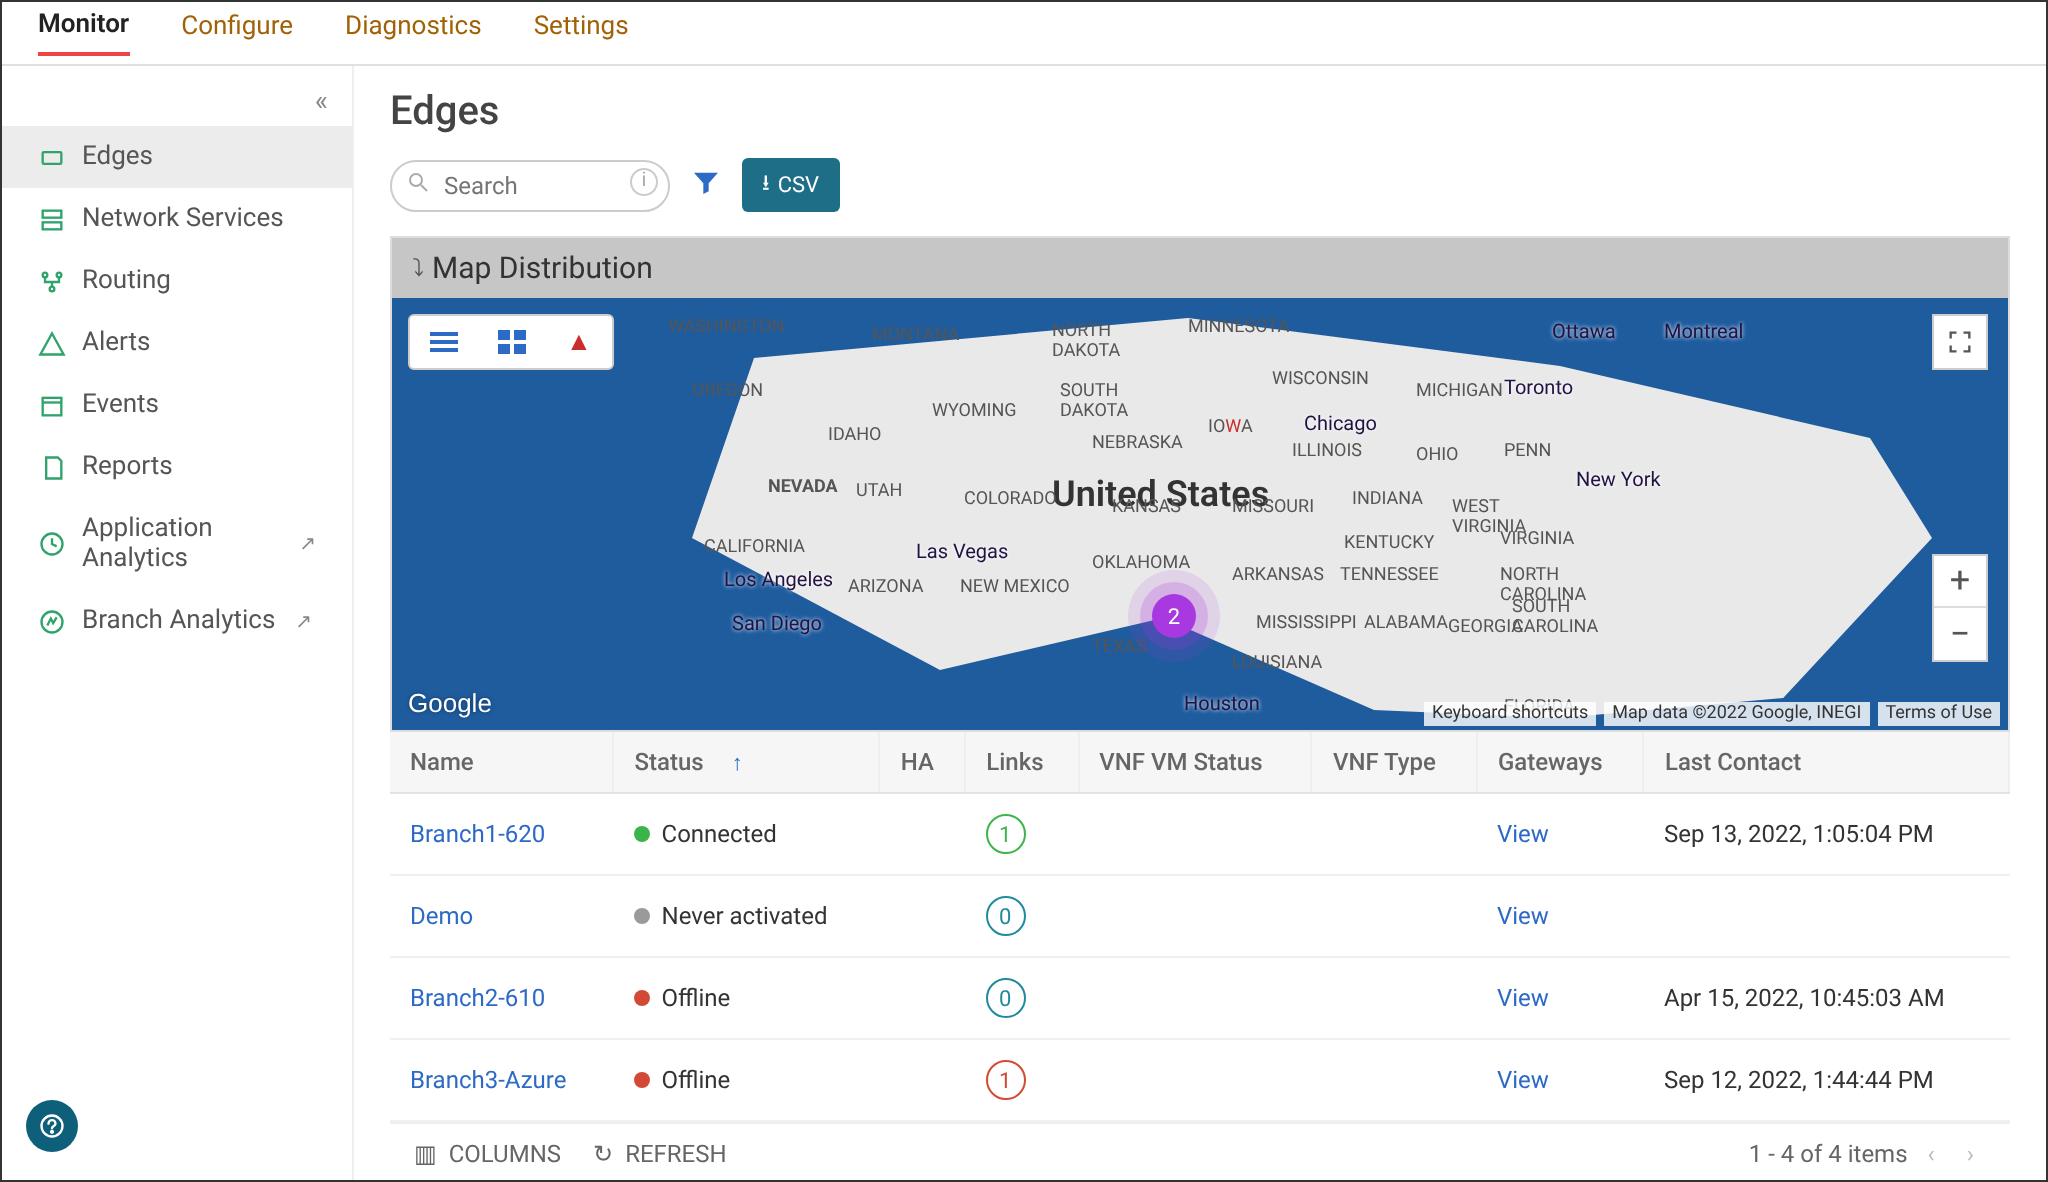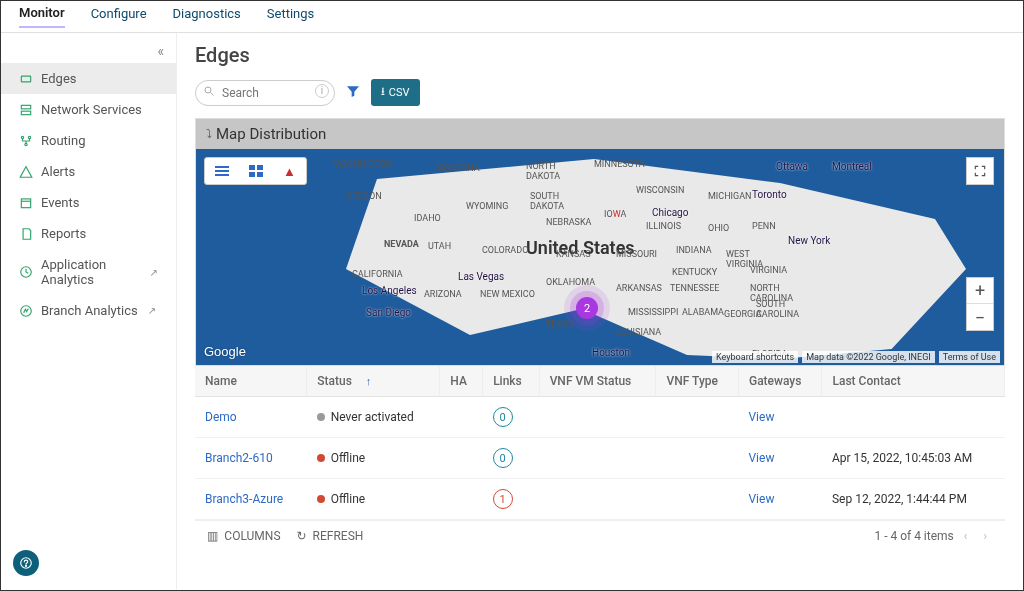--- a/index.html
+++ b/index.html
@@ -1,19 +1,19 @@
 <!DOCTYPE html>
 <html><head>
 <meta charset="utf-8">
 <style>
   * { box-sizing: border-box; margin: 0; padding: 0; font-family: -apple-system, BlinkMacSystemFont, "Segoe UI", Roboto, Arial, sans-serif; }
   body { background: #fff; color: #333; font-size: 13px; width:1024px; height:591px; overflow:hidden; border:1px solid #333; }
   .topbar { display:flex; align-items:center; height:32px; border-bottom:1px solid #e0e0e0; padding:0 18px; gap:26px; }
-  .topbar .tab { color:#0c4a6e; font-size:13px; cursor:pointer; padding-bottom:6px; }
-  .topbar .tab.active { color:#222; font-weight:600; border-bottom:2px solid #c4b5fd; }
+  .topbar .tab { color:#a16207; font-size:13px; cursor:pointer; padding-bottom:6px; }
+  .topbar .tab.active { color:#222; font-weight:600; border-bottom:2px solid #ef4444; }
   .main { display:flex; height:calc(100% - 32px); }
   .sidebar { width:176px; border-right:1px solid #eee; position:relative; }
   .collapse { position:absolute; right:12px; top:10px; color:#888; font-size:14px; cursor:pointer; }
   .side-items { margin-top:30px; }
   .side-item { display:flex; align-items:center; gap:8px; padding:8px 18px; font-size:13px; color:#555; cursor:pointer; }
   .side-item.active { background:#ececec; }
   .side-item .ext { font-size:10px; color:#888; margin-left:2px; }
   .side-icon { width:14px; height:14px; display:inline-flex; align-items:center; justify-content:center; }
   .content { flex:1; padding:10px 18px 0 18px; overflow:hidden; display:flex; flex-direction:column; }
   h1.page-title { font-size:20px; font-weight:500; color:#444; margin-bottom:12px; }
@@ -288,20 +288,30 @@
             <th><span>HA</span></th>
             <th><span>Links</span></th>
             <th><span>VNF VM Status</span></th>
             <th><span>VNF Type</span></th>
             <th><span>Gateways</span></th>
             <th><span>Last Contact</span></th>
           </tr>
         </thead>
       <tbody id="edges-body">
           <tr>
+            <td><span class="edge-link">Branch1-620</span></td>
+            <td><span class="status-dot dot-green"></span><span>Connected</span></td>
+            <td></td>
+            <td><span class="links-badge links-green">1</span></td>
+            <td></td>
+            <td></td>
+            <td><span class="view-link">View</span></td>
+            <td>Sep 13, 2022, 1:05:04 PM</td>
+          </tr>
+          <tr>
             <td><span class="edge-link">Demo</span></td>
             <td><span class="status-dot dot-grey"></span><span>Never activated</span></td>
             <td></td>
             <td><span class="links-badge links-teal">0</span></td>
             <td></td>
             <td></td>
             <td><span class="view-link">View</span></td>
             <td></td>
           </tr>
           <tr>

